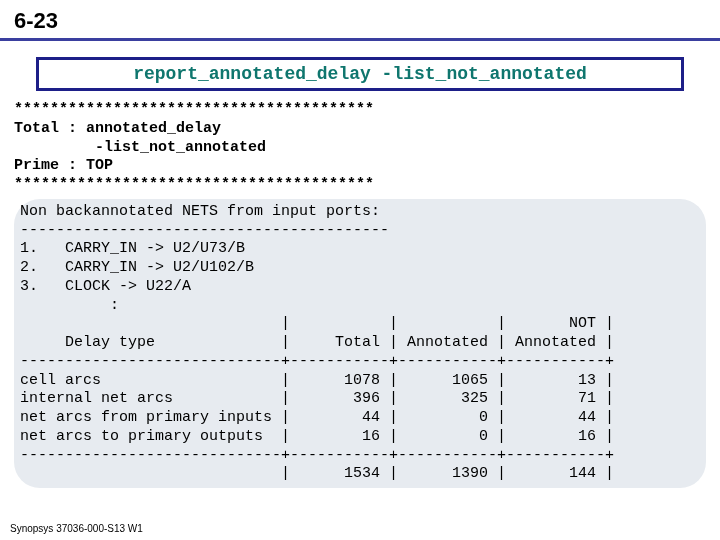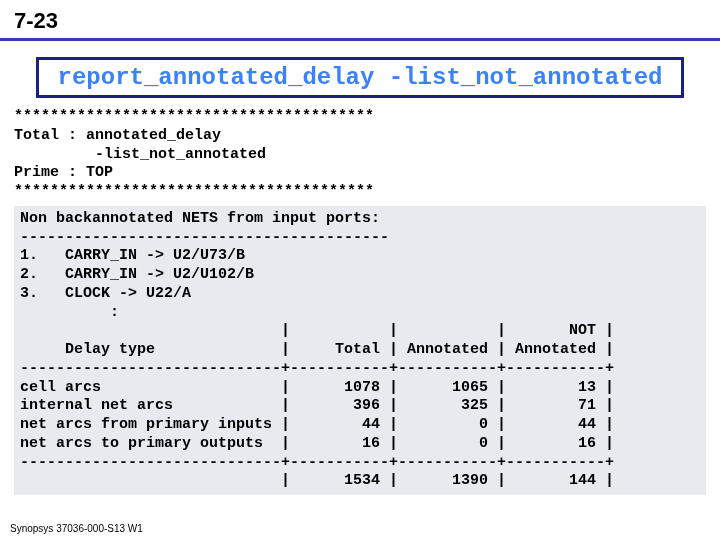--- a/index.html
+++ b/index.html
@@ -34,40 +34,41 @@
   .command-box {
     margin: 0 36px 10px 36px;
     border: 3px solid #1d1f88;
     background: #fff;
     text-align: center;
     padding: 4px 0;
   }
   .command-text {
     font-family: "Courier New", monospace;
     font-weight: bold;
-    font-size: 24px;
-    color: #3b82f6;
+    font-size: 18px;
+    color: #0f766e;
   }
   .report-meta {
     margin: 0 14px 4px 14px;
     font-family: "Courier New", monospace;
     font-weight: bold;
     font-size: 15px;
     white-space: pre;
     line-height: 1.25;
   }
   .nets-block {
     margin: 0 14px 0 14px;
     background: #e7ebf0;
     padding: 4px 6px 4px 6px;
     font-family: "Courier New", monospace;
-    font-weight: bold;
+    font-weight: normal;
     font-size: 15px;
     white-space: pre;
     line-height: 1.25;
+    border-radius: 26px;
   }
   .footer {
     position: absolute;
     bottom: 6px;
     left: 0;
     right: 8px;
     display: flex;
     justify-content: space-between;
     padding: 0 10px;
     font-size: 10px;
@@ -81,21 +82,21 @@
   .footer-right .line1 {
     font-size: 11px;
     font-weight: normal;
     color: #000;
   }
 </style>
 </head>
 <body>
 
 <div class="header">
-  <div class="page-num">7-23</div>
+  <div class="page-num">6-23</div>
 </div>
 
 <div class="command-box">
   <span class="command-text">report_annotated_delay -list_not_annotated</span>
 </div>
 
 <div class="report-meta"><span>****************************************</span>
 <span>Total : annotated_delay</span>
 <span>         -list_not_annotated</span>
 <span>Prime : TOP</span>

